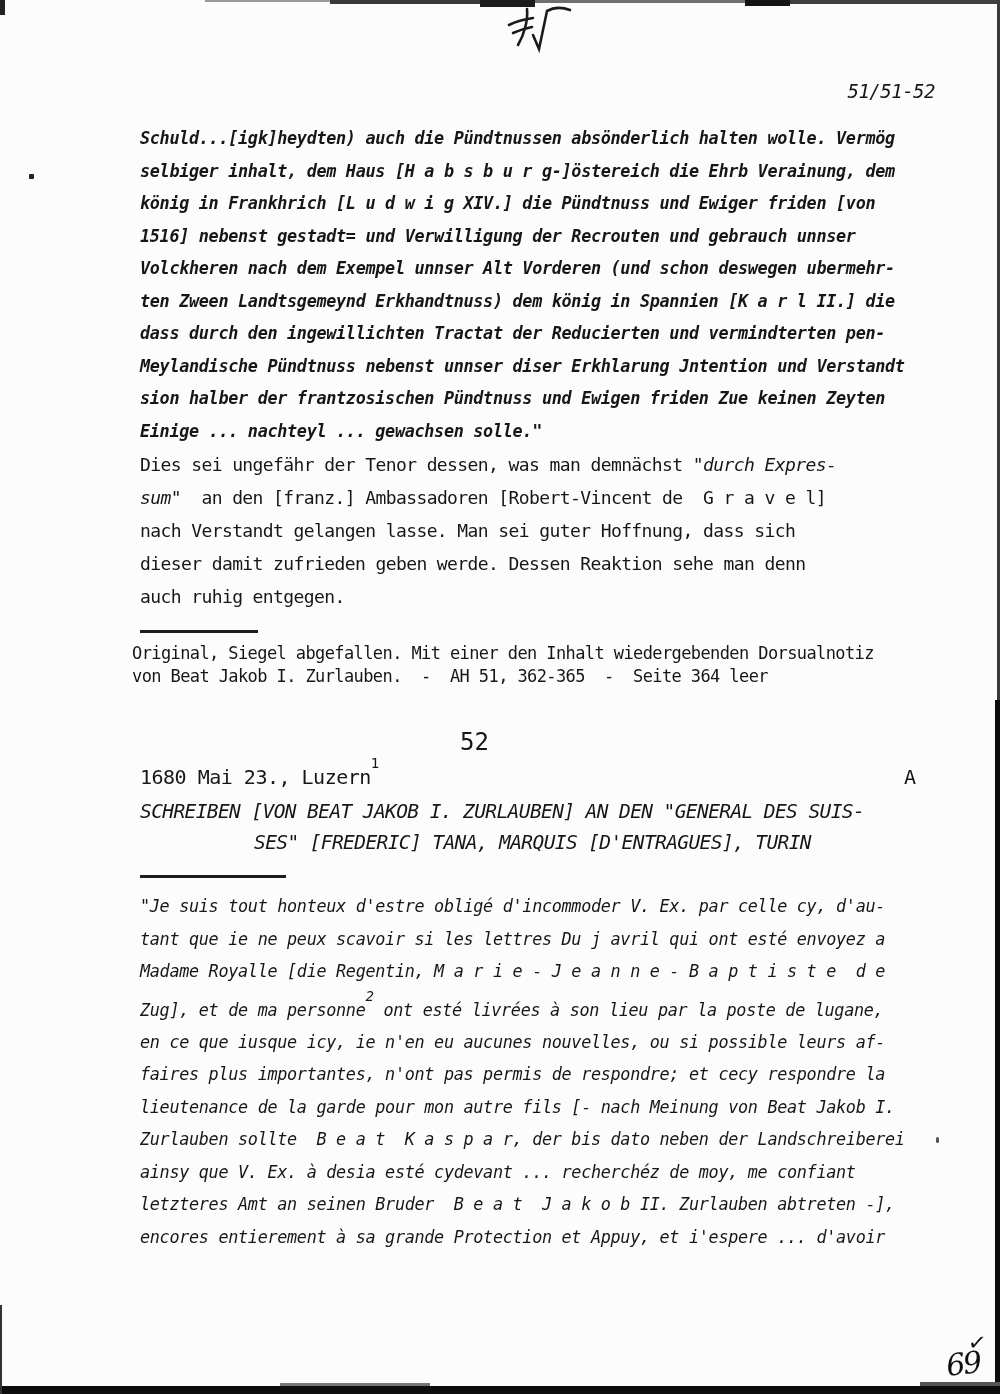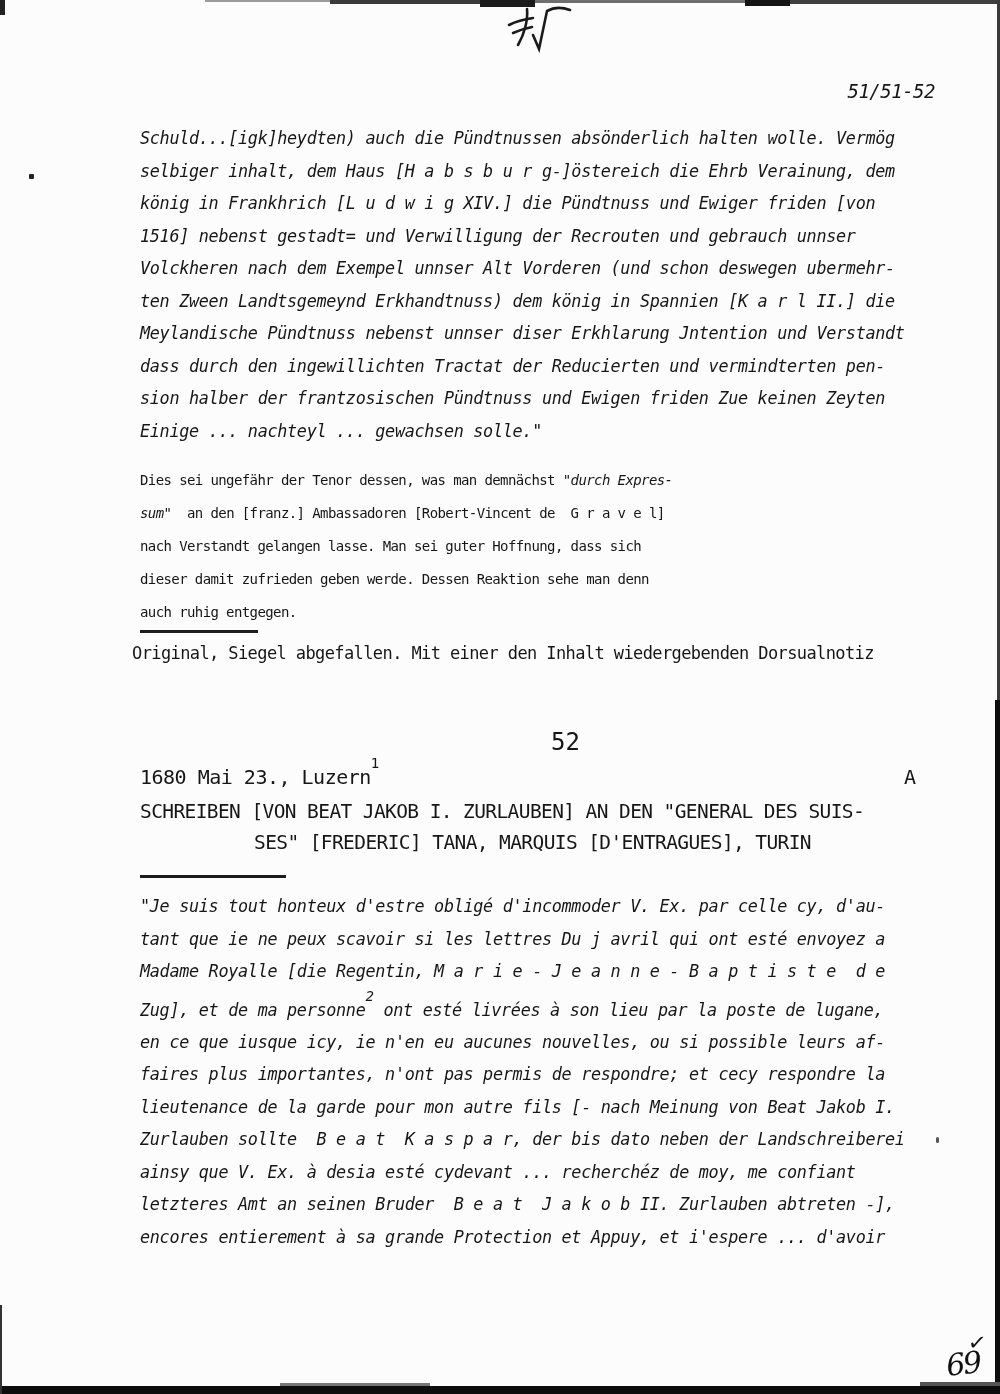--- a/index.html
+++ b/index.html
@@ -12,40 +12,40 @@
     background:#fcfcfc;color:#161616;overflow:hidden;
   }
   .abs{position:absolute;}
   .ital{font-style:italic;}
   .pre{white-space:pre;}
   .lines > div{white-space:pre;}
 
   .page-ref{left:815px;top:80px;width:120px;text-align:right;
     font-size:19px;font-style:italic;letter-spacing:-0.5px;}
 
-  .q1{left:140px;top:122px;font-size:16.8px;line-height:32.5px;}
+  .q1{left:140px;top:122px;font-size:16.8px;line-height:32.5px;font-weight:bold;}
   .q2{left:140px;top:890px;font-size:16.8px;line-height:32.5px;}
   .q1,.q2{letter-spacing:-0.3px;}
 
-  .tenor{left:140px;top:448px;font-size:14px;line-height:33px;letter-spacing:-0.6px;margin-top:16px;}
+  .tenor{left:140px;top:448px;font-size:18px;line-height:33px;letter-spacing:-0.6px;}
   .tenor .tline{white-space:pre;}
 
   .rule{background:#1d1d1d;height:3px;}
   .rule1{left:140px;top:630px;width:118px;}
   .rule2{left:140px;top:875px;width:146px;}
 
   .note{left:132px;top:642px;font-size:17px;line-height:23px;letter-spacing:-0.6px;}
 
-  .doc-number{left:460px;top:728px;width:120px;text-align:right;font-size:24px;}
+  .doc-number{left:460px;top:728px;width:120px;text-align:left;font-size:24px;}
 
   .dateline{left:140px;top:763px;font-size:20px;white-space:pre;letter-spacing:-0.5px;}
   .dateline sup, .supref{font-size:14px;position:relative;top:-8px;}
   .corner-letter{left:904px;top:765px;font-size:20px;}
 
-  .title{left:140px;top:797px;font-size:19.5px;line-height:30.5px;letter-spacing:-0.6px;}
+  .title{left:140px;top:797px;font-size:19.5px;line-height:30.5px;letter-spacing:-0.6px;font-style:italic;}
   .title .t2{padding-left:114px;}
   .title .tline{white-space:pre;}
 
   .margin-dot{left:29px;top:174px;width:5px;height:5px;background:#222;border-radius:1px;}
   .stray-mark{left:936px;top:1137px;width:3px;height:6px;background:#555;border-radius:2px;}
 
   .check{left:968px;top:1330px;font-size:22px;color:#101010;transform:rotate(6deg);
     font-family:"DejaVu Serif","Liberation Serif",serif;}
   .corner-num{left:946px;top:1346px;font-size:30px;color:#101010;
     font-family:"DejaVu Serif","Liberation Serif",serif;font-style:italic;
@@ -98,38 +98,39 @@
 
   <div class="abs margin-dot"></div>
 
   <div class="abs q1 ital lines">
       <div>Schuld...[igk]heydten) auch die Pündtnussen absönderlich halten wolle. Vermög</div>
       <div>selbiger inhalt, dem Haus [H a b s b u r g-]östereich die Ehrb Verainung, dem</div>
       <div>könig in Frankhrich [L u d w i g XIV.] die Pündtnuss und Ewiger friden [von</div>
       <div>1516] nebenst gestadt= und Verwilligung der Recrouten und gebrauch unnser</div>
       <div>Volckheren nach dem Exempel unnser Alt Vorderen (und schon deswegen ubermehr-</div>
       <div>ten Zween Landtsgemeynd Erkhandtnuss) dem könig in Spannien [K a r l II.] die</div>
+      <div>dass durch den ingewillichten Tractat der Reducierten und vermindterten pen-</div>
       <div>Meylandische Pündtnuss nebenst unnser diser Erkhlarung Jntention und Verstandt</div>
-      <div>dass durch den ingewillichten Tractat der Reducierten und vermindterten pen-</div>
       <div>sion halber der frantzosischen Pündtnuss und Ewigen friden Zue keinen Zeyten</div>
       <div>Einige ... nachteyl ... gewachsen solle."</div>
     </div>
 
   <div class="abs tenor">
     <div class="tline"><span>Dies sei ungefähr der Tenor dessen, was man demnächst </span><span class="ital">"durch Expres-</span></div>
     <div class="tline"><span class="ital">sum"</span><span>  an den [franz.] Ambassadoren [Robert-Vincent de  G r a v e l]</span></div>
     <div class="tline">nach Verstandt gelangen lasse. Man sei guter Hoffnung, dass sich</div>
     <div class="tline">dieser damit zufrieden geben werde. Dessen Reaktion sehe man denn</div>
     <div class="tline">auch ruhig entgegen.</div>
   </div>
 
   <div class="abs rule rule1"></div>
 
   <div class="abs note lines">
       <div>Original, Siegel abgefallen. Mit einer den Inhalt wiedergebenden Dorsualnotiz</div>
+      <div>von Beat Jakob I. Zurlauben.  -  AH 51, 362-365  -  Seite 364 leer</div>
     </div>
 
   <div class="abs doc-number">52</div>
 
   <div class="abs dateline"><span>1680 Mai 23., Luzern</span><sup>1</sup></div>
 
   <div class="abs corner-letter">A</div>
 
   <div class="abs title">
     <div class="tline">SCHREIBEN [VON BEAT JAKOB I. ZURLAUBEN] AN DEN "GENERAL DES SUIS-</div>

